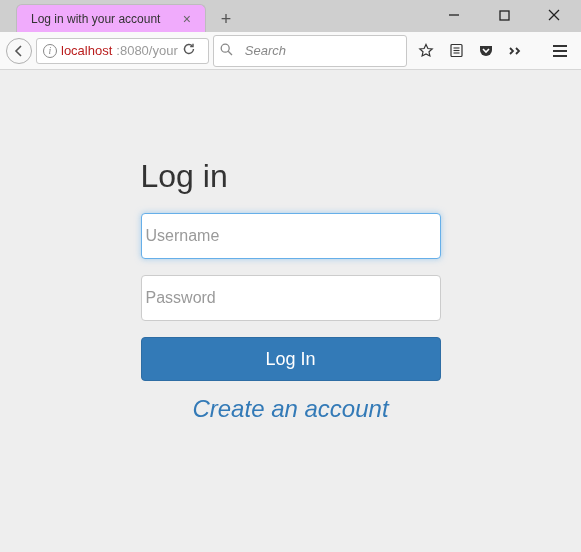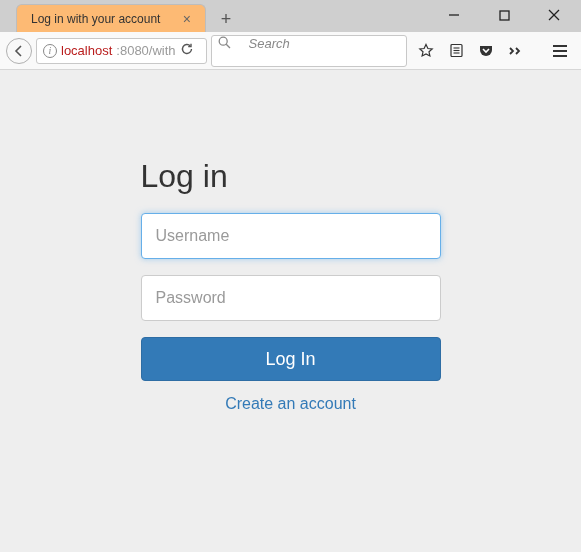--- a/index.html
+++ b/index.html
@@ -28,21 +28,21 @@
     .winbtn svg { display: block; }
     .tabstrip {
       height: 32px;
       background: #cfcfcf;
       display: flex;
       align-items: flex-end;
       padding-left: 16px;
       margin-top: -30px;
     }
     .tab {
-      background: #fdba74;
+      background: #f0abfc;
       height: 28px;
       border-top-left-radius: 6px;
       border-top-right-radius: 6px;
       padding: 0 10px 0 14px;
       display: flex;
       align-items: center;
       font-size: 12px;
       color: #333;
       min-width: 190px;
       border: 1px solid #bdbdbd;
@@ -111,25 +111,25 @@
       width: 20px; margin-left: auto;
       color: #666;
     }
     .searchbox {
       flex: 1;
       height: 32px;
       background: #fff;
       border: 1px solid #c8c8c8;
       border-radius: 3px;
       display: flex;
-      align-items: flex-start;
+      align-items: center;
       padding: 0 6px;
       font-size: 13px;
       color: #888;
-      gap: 18px;
+      gap: 12px;
     }
     .navicons {
       display: flex;
       align-items: center;
       gap: 8px;
       padding: 0 4px;
     }
     .navicons .ic {
       width: 22px; height: 22px;
       display: flex; align-items: center; justify-content: center;
@@ -152,21 +152,21 @@
       font-weight: 400;
       color: #333;
       margin-bottom: 18px;
     }
     .field {
       width: 100%;
       height: 46px;
       background: #fff;
       border: 1px solid #cccccc;
       border-radius: 4px;
-      padding: 0 14px;
+      padding: 0 4px;
       font-size: 16px;
       color: #333;
       margin-bottom: 16px;
       outline: none;
     }
     .field::placeholder { color: #9a9a9a; }
     .field.focused {
       border-color: #66afe9;
       box-shadow: 0 0 6px rgba(102,175,233,.55);
     }
@@ -177,23 +177,24 @@
       border: 1px solid #2e6da4;
       border-radius: 4px;
       color: #fff;
       font-size: 18px;
       cursor: pointer;
     }
     .create-link {
       display: block;
       text-align: center;
       margin-top: 14px;
-      font-size: 16px;
+      font-size: 24px;
       color: #337ab7;
       text-decoration: none;
+      font-style: italic;
     }
   </style>
 </head>
 <body>
 
 <div class="titlebar">
   <div class="winbtn">
     <svg width="12" height="12" viewBox="0 0 12 12">
         <line x1="1" y1="6" x2="11" y2="6" stroke="#222" stroke-width="1.3"></line>
       </svg>
@@ -221,21 +222,21 @@
 
 <div class="navbar">
   <div class="iconbtn circle">
     <svg width="14" height="14" viewBox="0 0 14 14">
         <path d="M9 2 L4 7 L9 12" fill="none" stroke="#555" stroke-width="1.6"></path>
       </svg>
   </div>
   <div class="urlbox">
     <span class="info">i</span>
     <span class="host">localhost</span>
-      <span class="port">:8080/with</span>
+      <span class="port">:8080/your</span>
     <span class="refresh">
       <svg width="14" height="14" viewBox="0 0 14 14">
           <path d="M11.5 7a4.5 4.5 0 1 1-1.3-3.2" fill="none" stroke="#555" stroke-width="1.4"></path>
           <path d="M11 1.8 L11 4.6 L8.2 4.6" fill="none" stroke="#555" stroke-width="1.4"></path>
         </svg>
     </span>
   </div>
   <div class="searchbox">
     <span>
       <svg width="13" height="13" viewBox="0 0 13 13">

